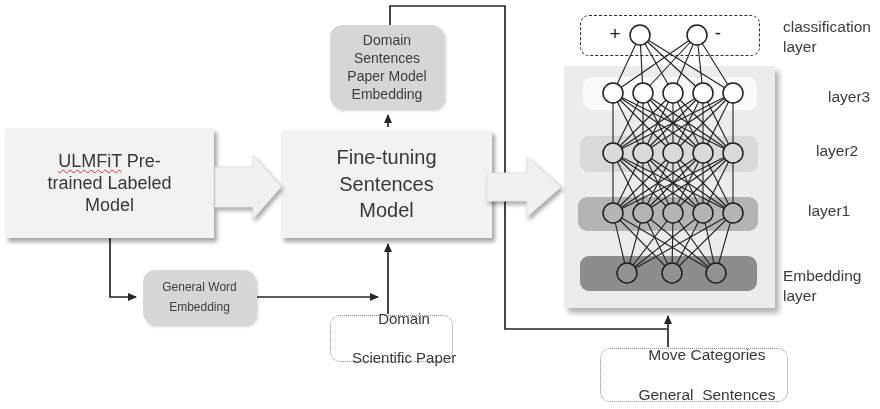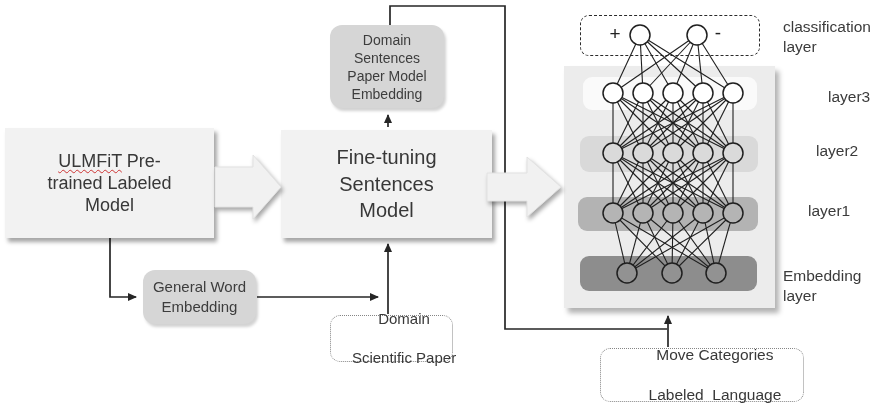--- a/index.html
+++ b/index.html
@@ -29,21 +29,21 @@
     text-decoration-thickness: 1px;
     text-underline-offset: 2px;
   }
   .gray-round {
     background: #d6d6d6; border-radius: 12px;
     box-shadow: 2px 3px 3px rgba(0,0,0,0.18);
     display: flex; align-items: center; justify-content: center;
     text-align: center; z-index: 2;
   }
   .emb-text { font-size: 14px; line-height: 18px; color: #3d3d3d; }
-  .gwe-text { font-size: 15px; line-height: 20px; color: #3d3d3d; }
+  .gwe-text { font-size: 12px; line-height: 20px; color: #3d3d3d; }
   .dotted-box {
     background: #ffffff; border: 1.5px dotted #858585; border-radius: 10px;
     display: flex; align-items: center; justify-content: center;
     text-align: center; z-index: 2;
   }
   .dotted-text { font-size: 15px; line-height: 19.5px; color: #383838; white-space: pre; }
   .panel {
     background: #ececec;
     box-shadow: 4px 5px 5px rgba(0,0,0,0.3);
     z-index: 2;
@@ -114,24 +114,24 @@
     </div>
   </div>
 
   <div class="abs dotted-box" style="left:330px; top:315px; width:123px; height:47px;">
     <div class="dotted-text">
       <span>Domain</span><br>
       <span>Scientific Paper</span>
     </div>
   </div>
 
-  <div class="abs dotted-box" style="left:600px; top:348px; width:204px; height:54px;">
+  <div class="abs dotted-box" style="left:600px; top:348px; width:188px; height:54px;">
     <div class="dotted-text" style="font-size:15.5px; line-height:20px;">
       <span>Move Categories</span><br>
-      <span>Labeled  Language</span>
+      <span>General  Sentences</span>
     </div>
   </div>
 
   <svg id="block-arrows" class="overlay" viewBox="0 0 880 409">
     <polygon class="block-arrow" points="215,167 253,167 253,155 281,187 253,219 253,207 215,207" style="fill: rgb(241, 241, 241);"></polygon>
     <polygon class="block-arrow" points="487,173 527,173 527,157 561,187 527,217 527,201 487,201" style="fill: rgb(241, 241, 241);"></polygon>
   </svg>
 
   <div class="abs panel" style="left:564px; top:66px; width:211px; height:242px;"></div>
   <div class="abs bar" style="left: 583px; top: 77px; width: 174px; height: 33px; background-color: rgb(250, 250, 250);"></div>

